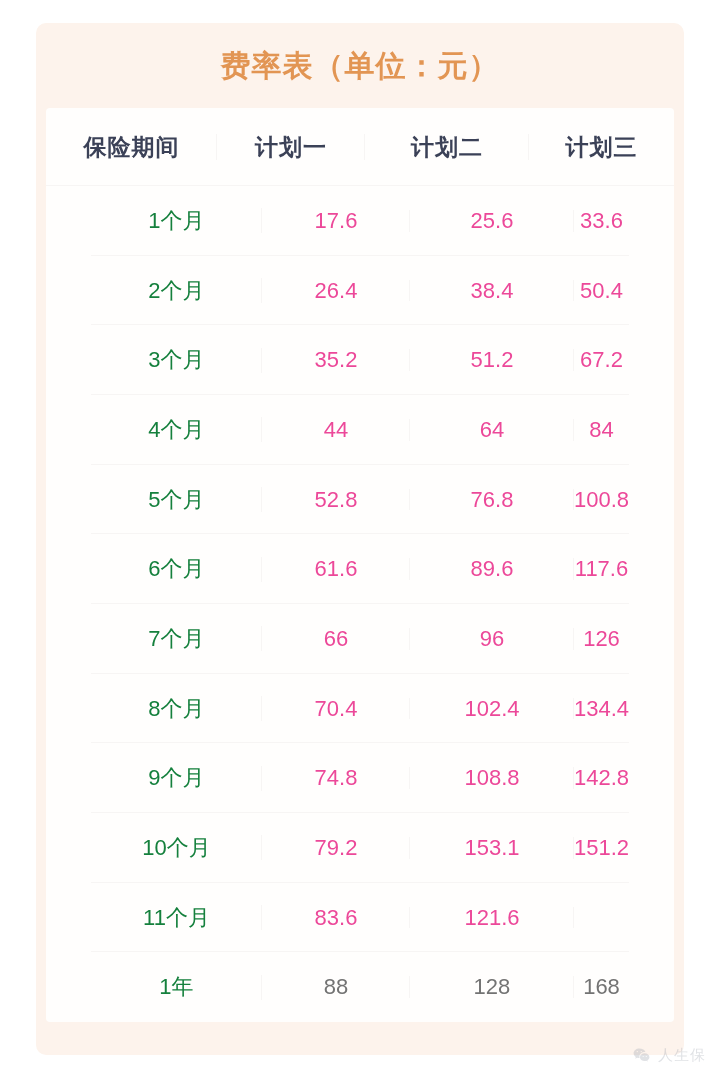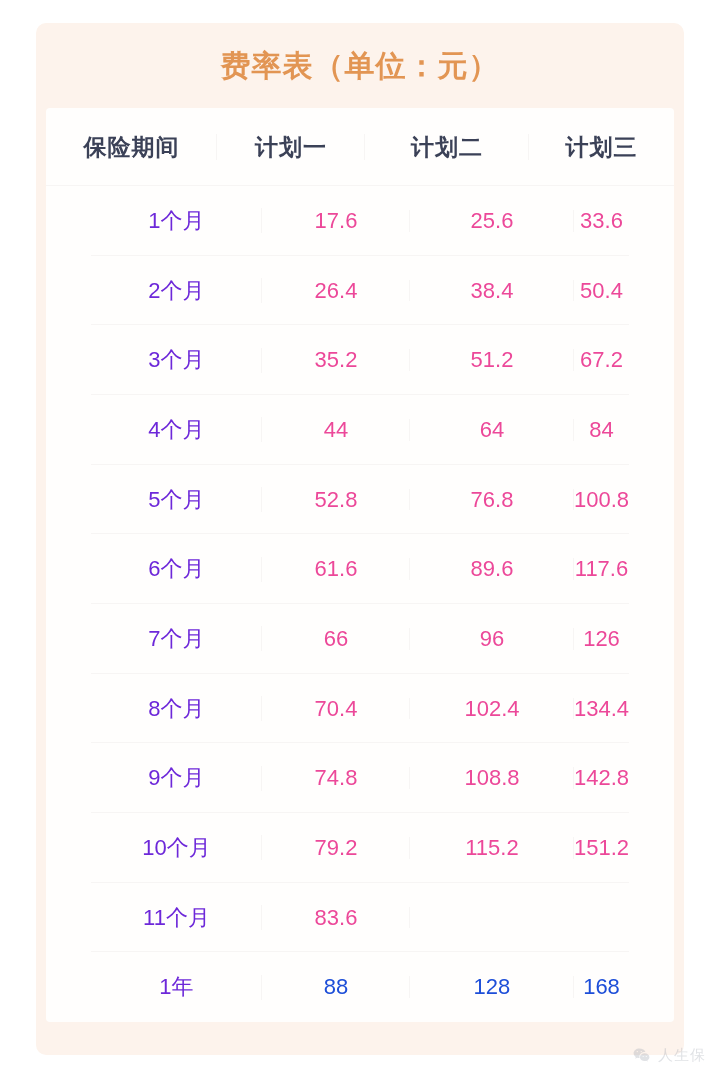--- a/index.html
+++ b/index.html
@@ -103,25 +103,25 @@
     flex: 0 0 78px;
   }
   .header-row .rate-cell {
     font-size: 23px;
     font-weight: bold;
     color: #3b4157;
     letter-spacing: 1px;
   }
 
   .period-cell {
-    color: #6d28d9;
+    color: #15803d;
   }
 
   .highlight-value {
-    color: #1d4ed8;
+    color: #737373;
   }
 
   
   #watermark {
     position: absolute;
     right: 14px;
     top: 1046px;
     display: flex;
     align-items: center;
     gap: 7px;
@@ -203,26 +203,27 @@
         </div>
         <div class="rate-row">
           <div class="rate-cell col-0 period-cell">9个月</div>
           <div class="rate-cell col-1">74.8</div>
           <div class="rate-cell col-2">108.8</div>
           <div class="rate-cell col-3 col-last">142.8</div>
         </div>
         <div class="rate-row">
           <div class="rate-cell col-0 period-cell">10个月</div>
           <div class="rate-cell col-1">79.2</div>
-          <div class="rate-cell col-2">115.2</div>
+          <div class="rate-cell col-2">153.1</div>
           <div class="rate-cell col-3 col-last">151.2</div>
         </div>
         <div class="rate-row">
           <div class="rate-cell col-0 period-cell">11个月</div>
           <div class="rate-cell col-1">83.6</div>
+          <div class="rate-cell col-2">121.6</div>
         </div>
         <div class="rate-row last-row">
           <div class="rate-cell col-0 period-cell">1年</div>
           <div class="rate-cell col-1 highlight-value">88</div>
           <div class="rate-cell col-2 highlight-value">128</div>
           <div class="rate-cell col-3 col-last highlight-value">168</div>
         </div>
       </div>
   </div>
 </div>

